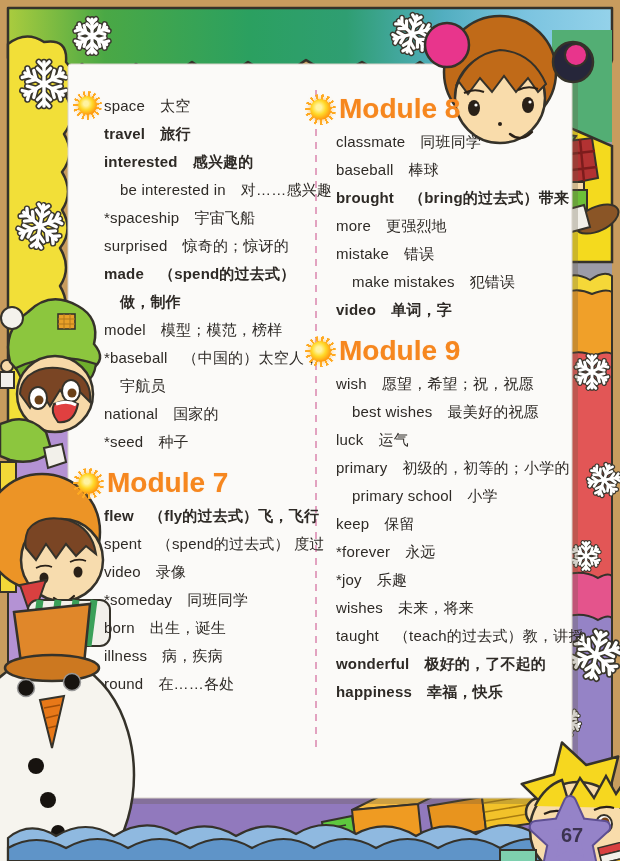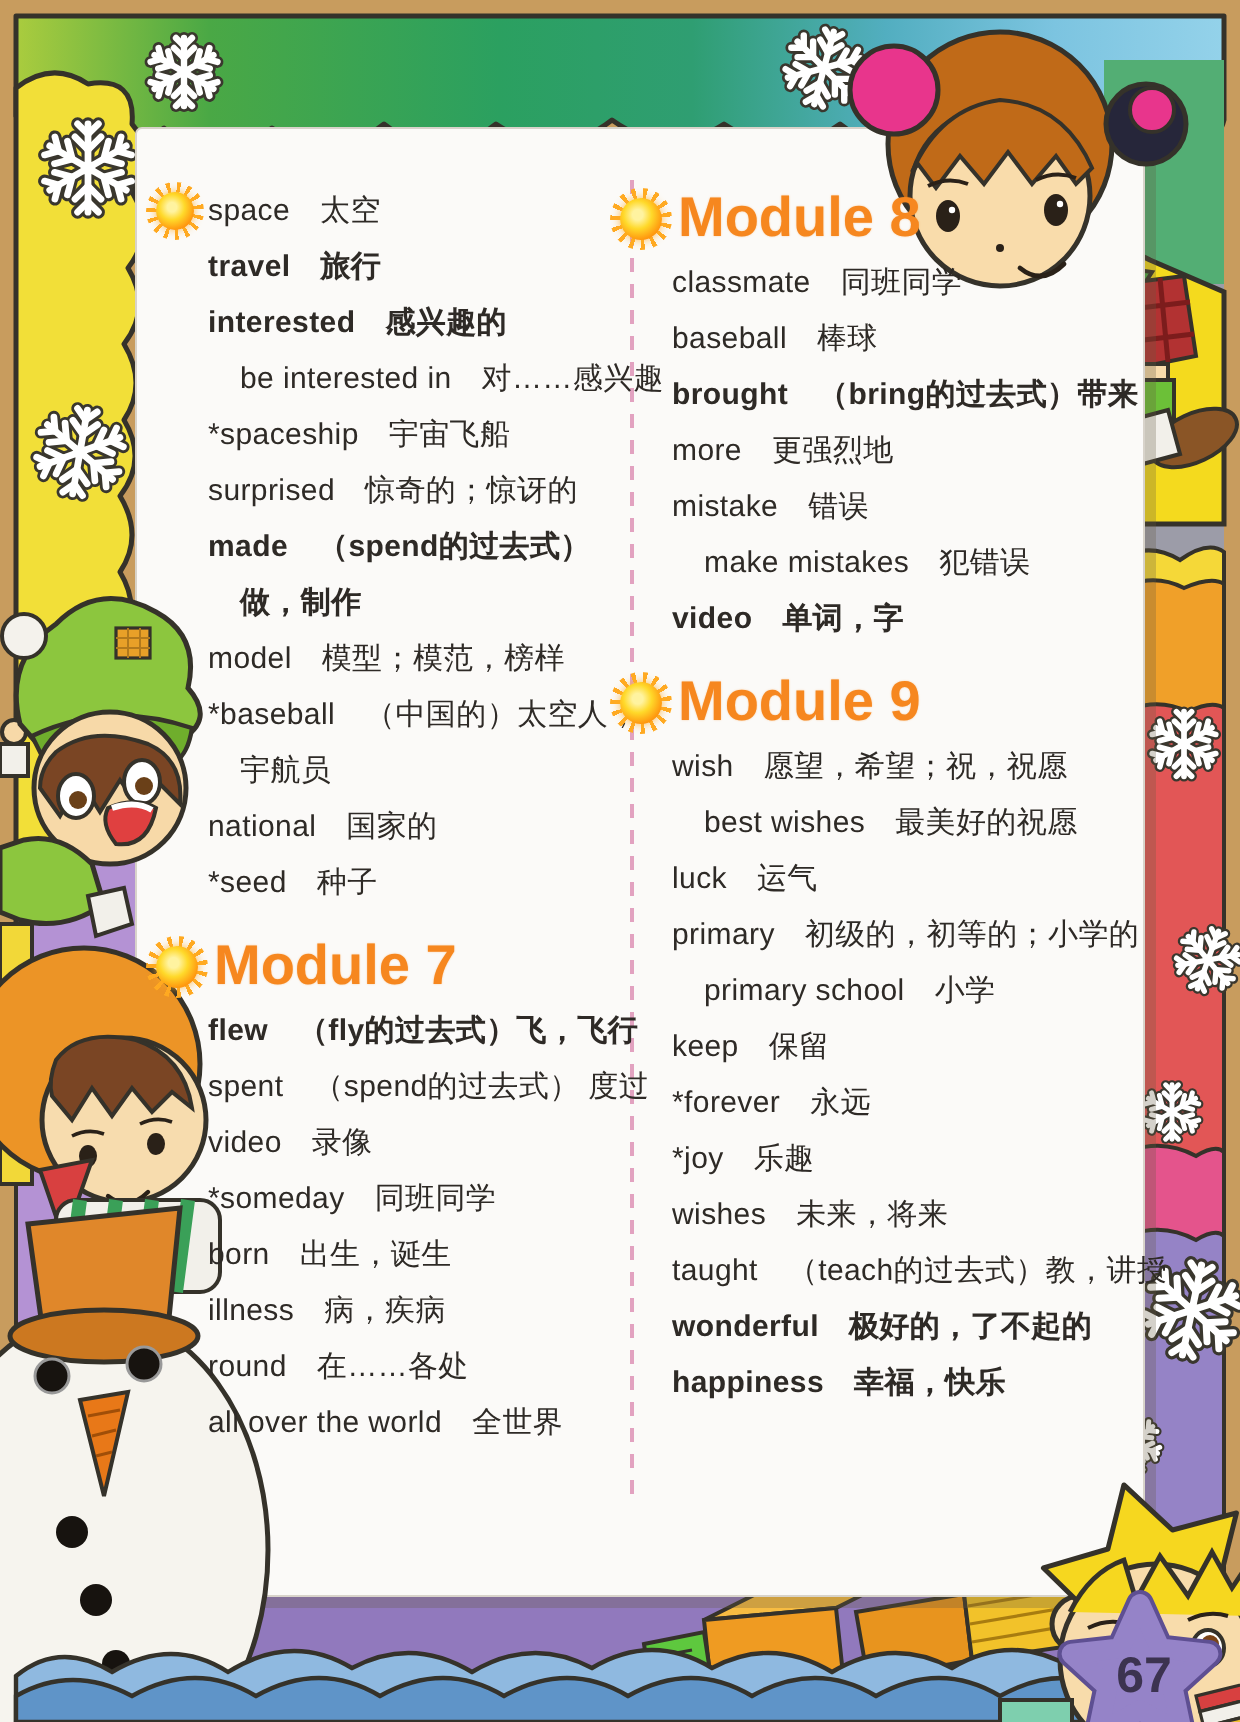--- a/index.html
+++ b/index.html
@@ -28,21 +28,21 @@
   .sun{display:inline-block;width:21px;height:21px;position:relative;flex:none;}
   .module-heading .sun{width:23px;height:23px;}
   .sun::before{content:"";position:absolute;inset:-4px;border-radius:50%;
      background:repeating-conic-gradient(from 4deg,#ffaa22 0deg 9deg,rgba(255,170,34,0) 9deg 24deg);}
   .sun::after{content:"";position:absolute;inset:1px;border-radius:50%;
      background:radial-gradient(circle at 42% 40%,#fff3a0 0 15%,#ffd92a 40%,#ff9a10 70%,#f07800 100%);
      box-shadow:0 0 5px rgba(255,170,30,.85);}
   .entry-sun{position:absolute;left:-27px;top:3px;}
 
   .page-num{position:absolute;left:553px;top:824px;width:38px;text-align:center;
-            font-size:25px;font-weight:bold;color:#3c3350;z-index:5;}
+            font-size:20px;font-weight:bold;color:#3c3350;z-index:5;}
 </style>
 </head>
 <body>
 
 <div class="stage">
 
 <svg width="620" height="861" viewBox="0 0 620 861">
   <defs>
     <linearGradient id="gTop" x1="0" y1="0" x2="1" y2="0">
       <stop offset="0" stop-color="#aacc3e"></stop>
@@ -266,21 +266,20 @@
           <span class="sun "></span>
           <span>Module 7</span>
         </div>
         <div class="entry bold"><span class="en">flew</span><span class="zh">（fly的过去式）飞，飞行</span></div>
         <div class="entry"><span class="en">spent</span><span class="zh">（spend的过去式） 度过</span></div>
         <div class="entry"><span class="en">video</span><span class="zh">录像</span></div>
         <div class="entry"><span class="en">*someday</span><span class="zh">同班同学</span></div>
         <div class="entry"><span class="en">born</span><span class="zh">出生，诞生</span></div>
         <div class="entry"><span class="en">illness</span><span class="zh">病，疾病</span></div>
         <div class="entry"><span class="en">round</span><span class="zh">在……各处</span></div>
-        <div class="entry"><span class="en">all over the world</span><span class="zh">全世界</span></div>
       </div>
   <div class="col col-right">
         <div class="module-heading">
           <span class="sun "></span>
           <span>Module 8</span>
         </div>
         <div class="entry"><span class="en">classmate</span><span class="zh">同班同学</span></div>
         <div class="entry"><span class="en">baseball</span><span class="zh">棒球</span></div>
         <div class="entry bold"><span class="en">brought</span><span class="zh">（bring的过去式）带来</span></div>
         <div class="entry"><span class="en">more</span><span class="zh">更强烈地</span></div>

